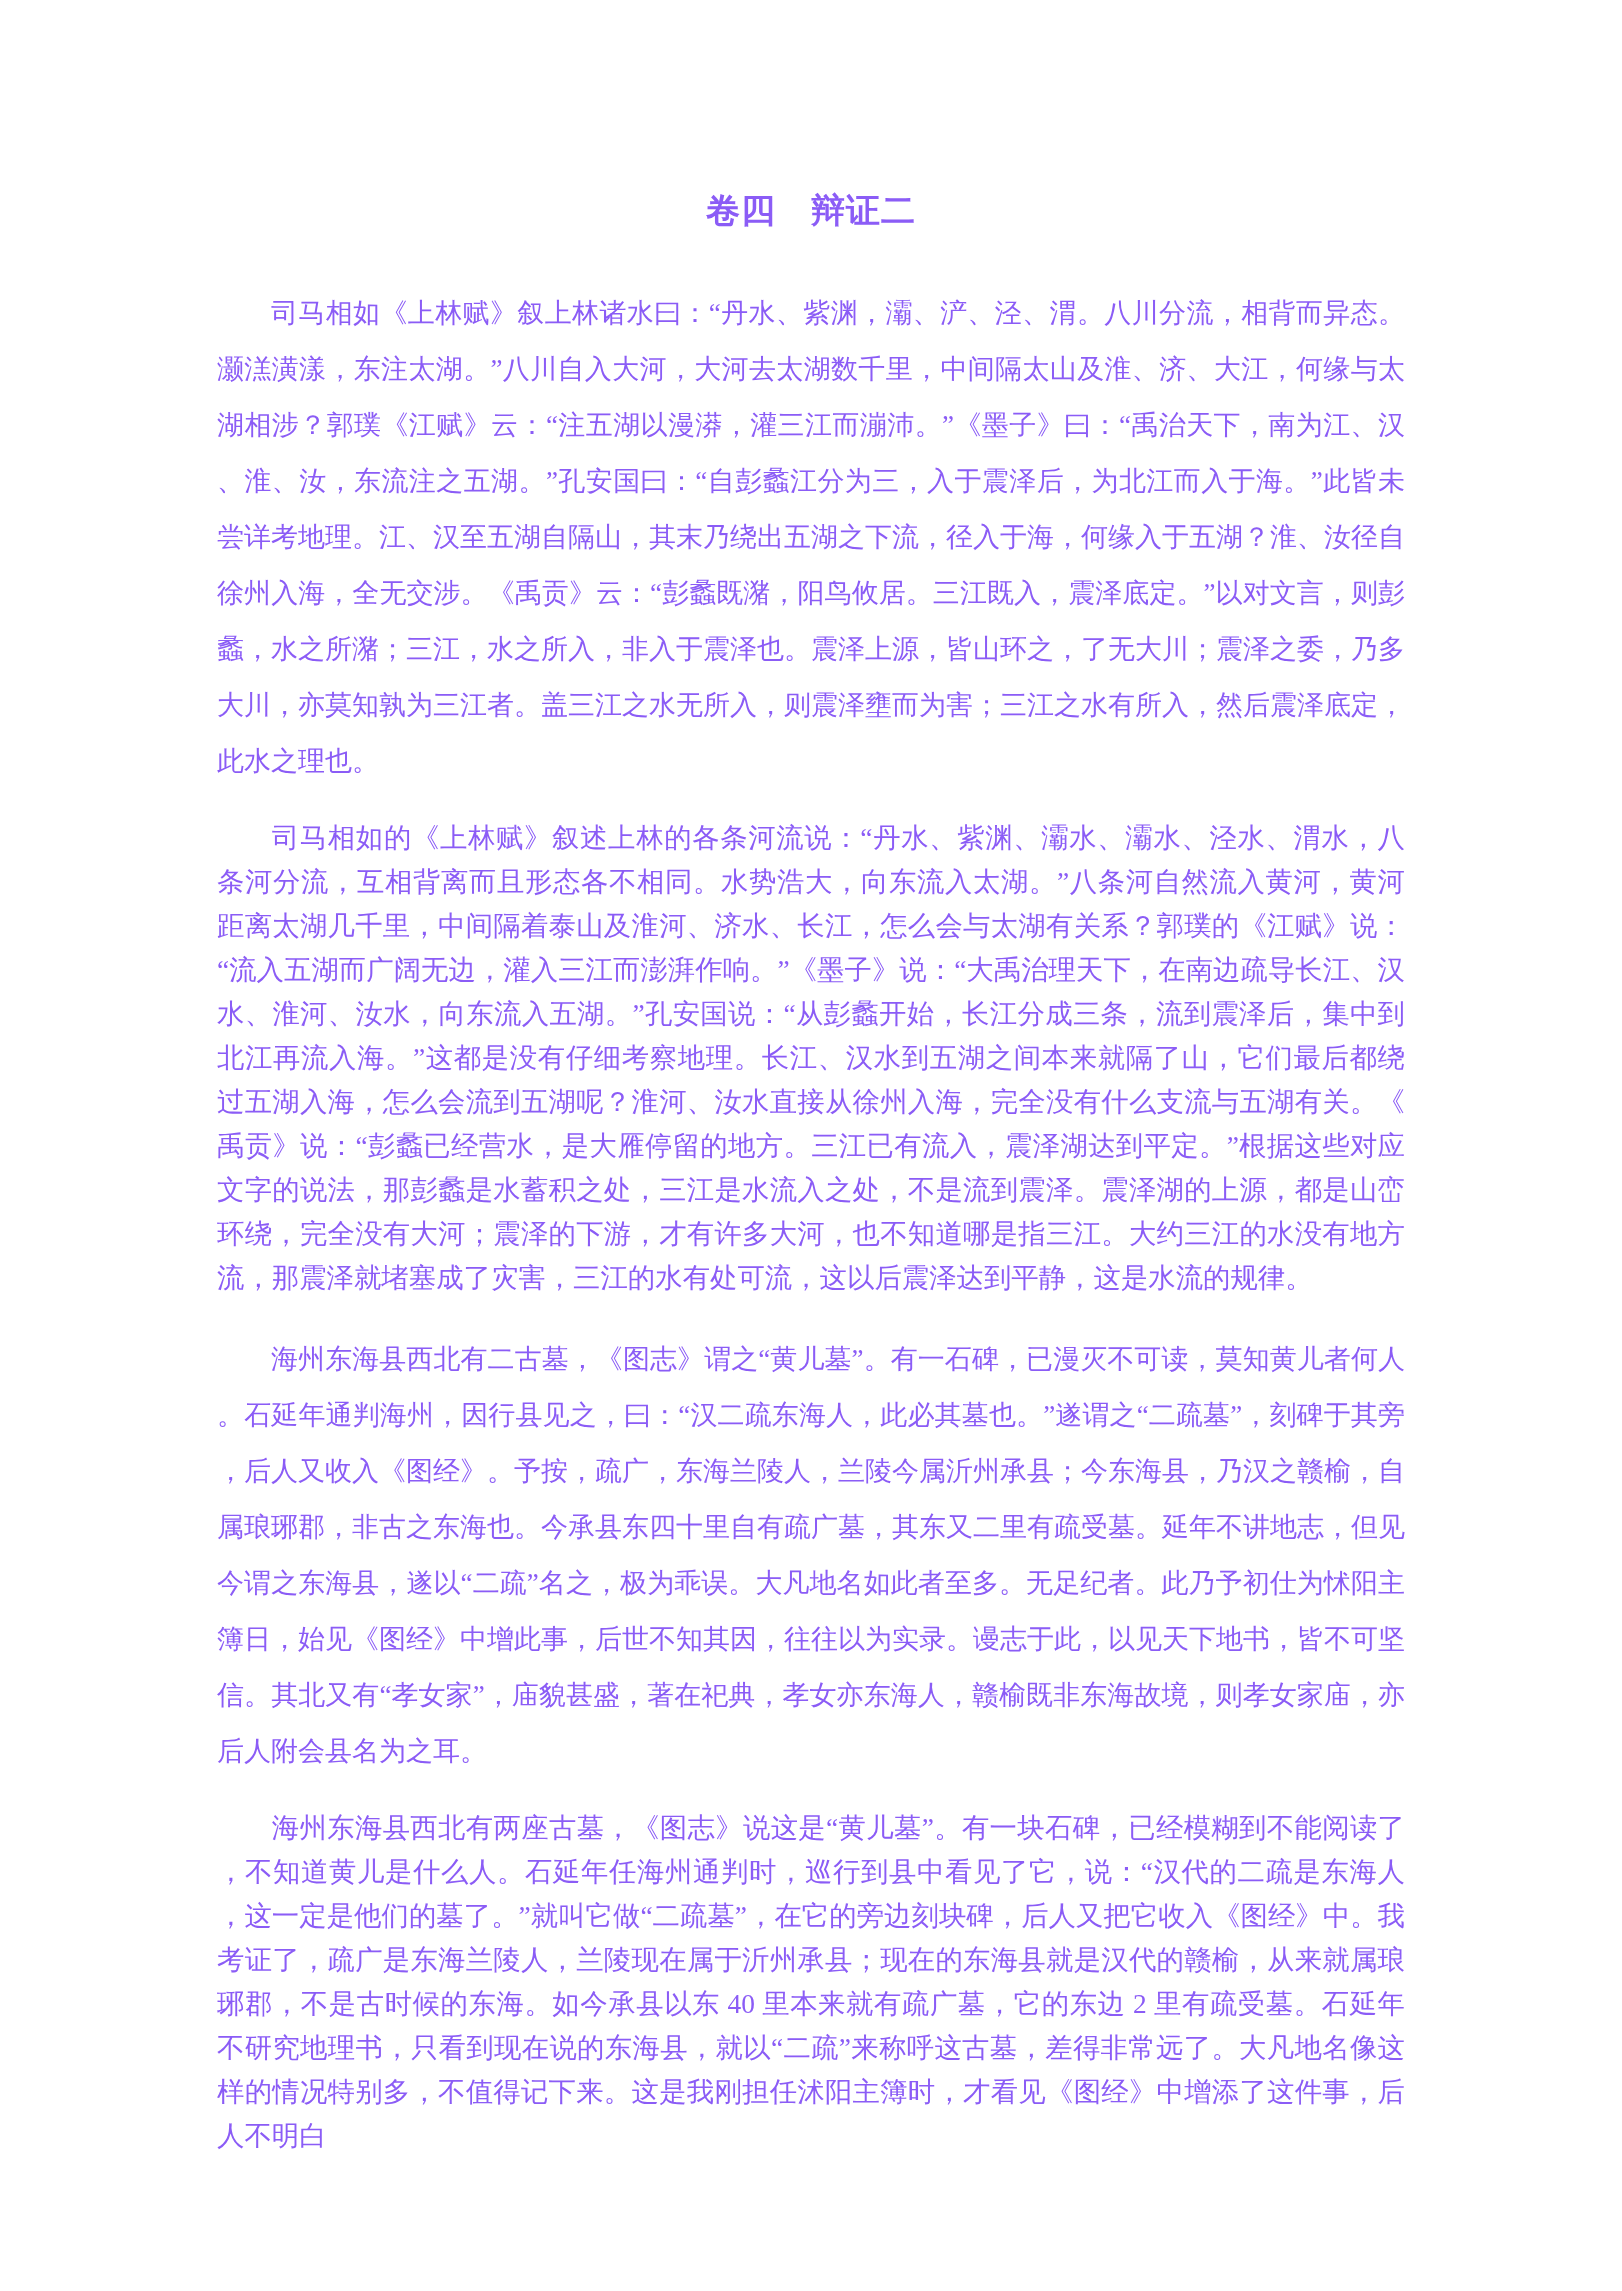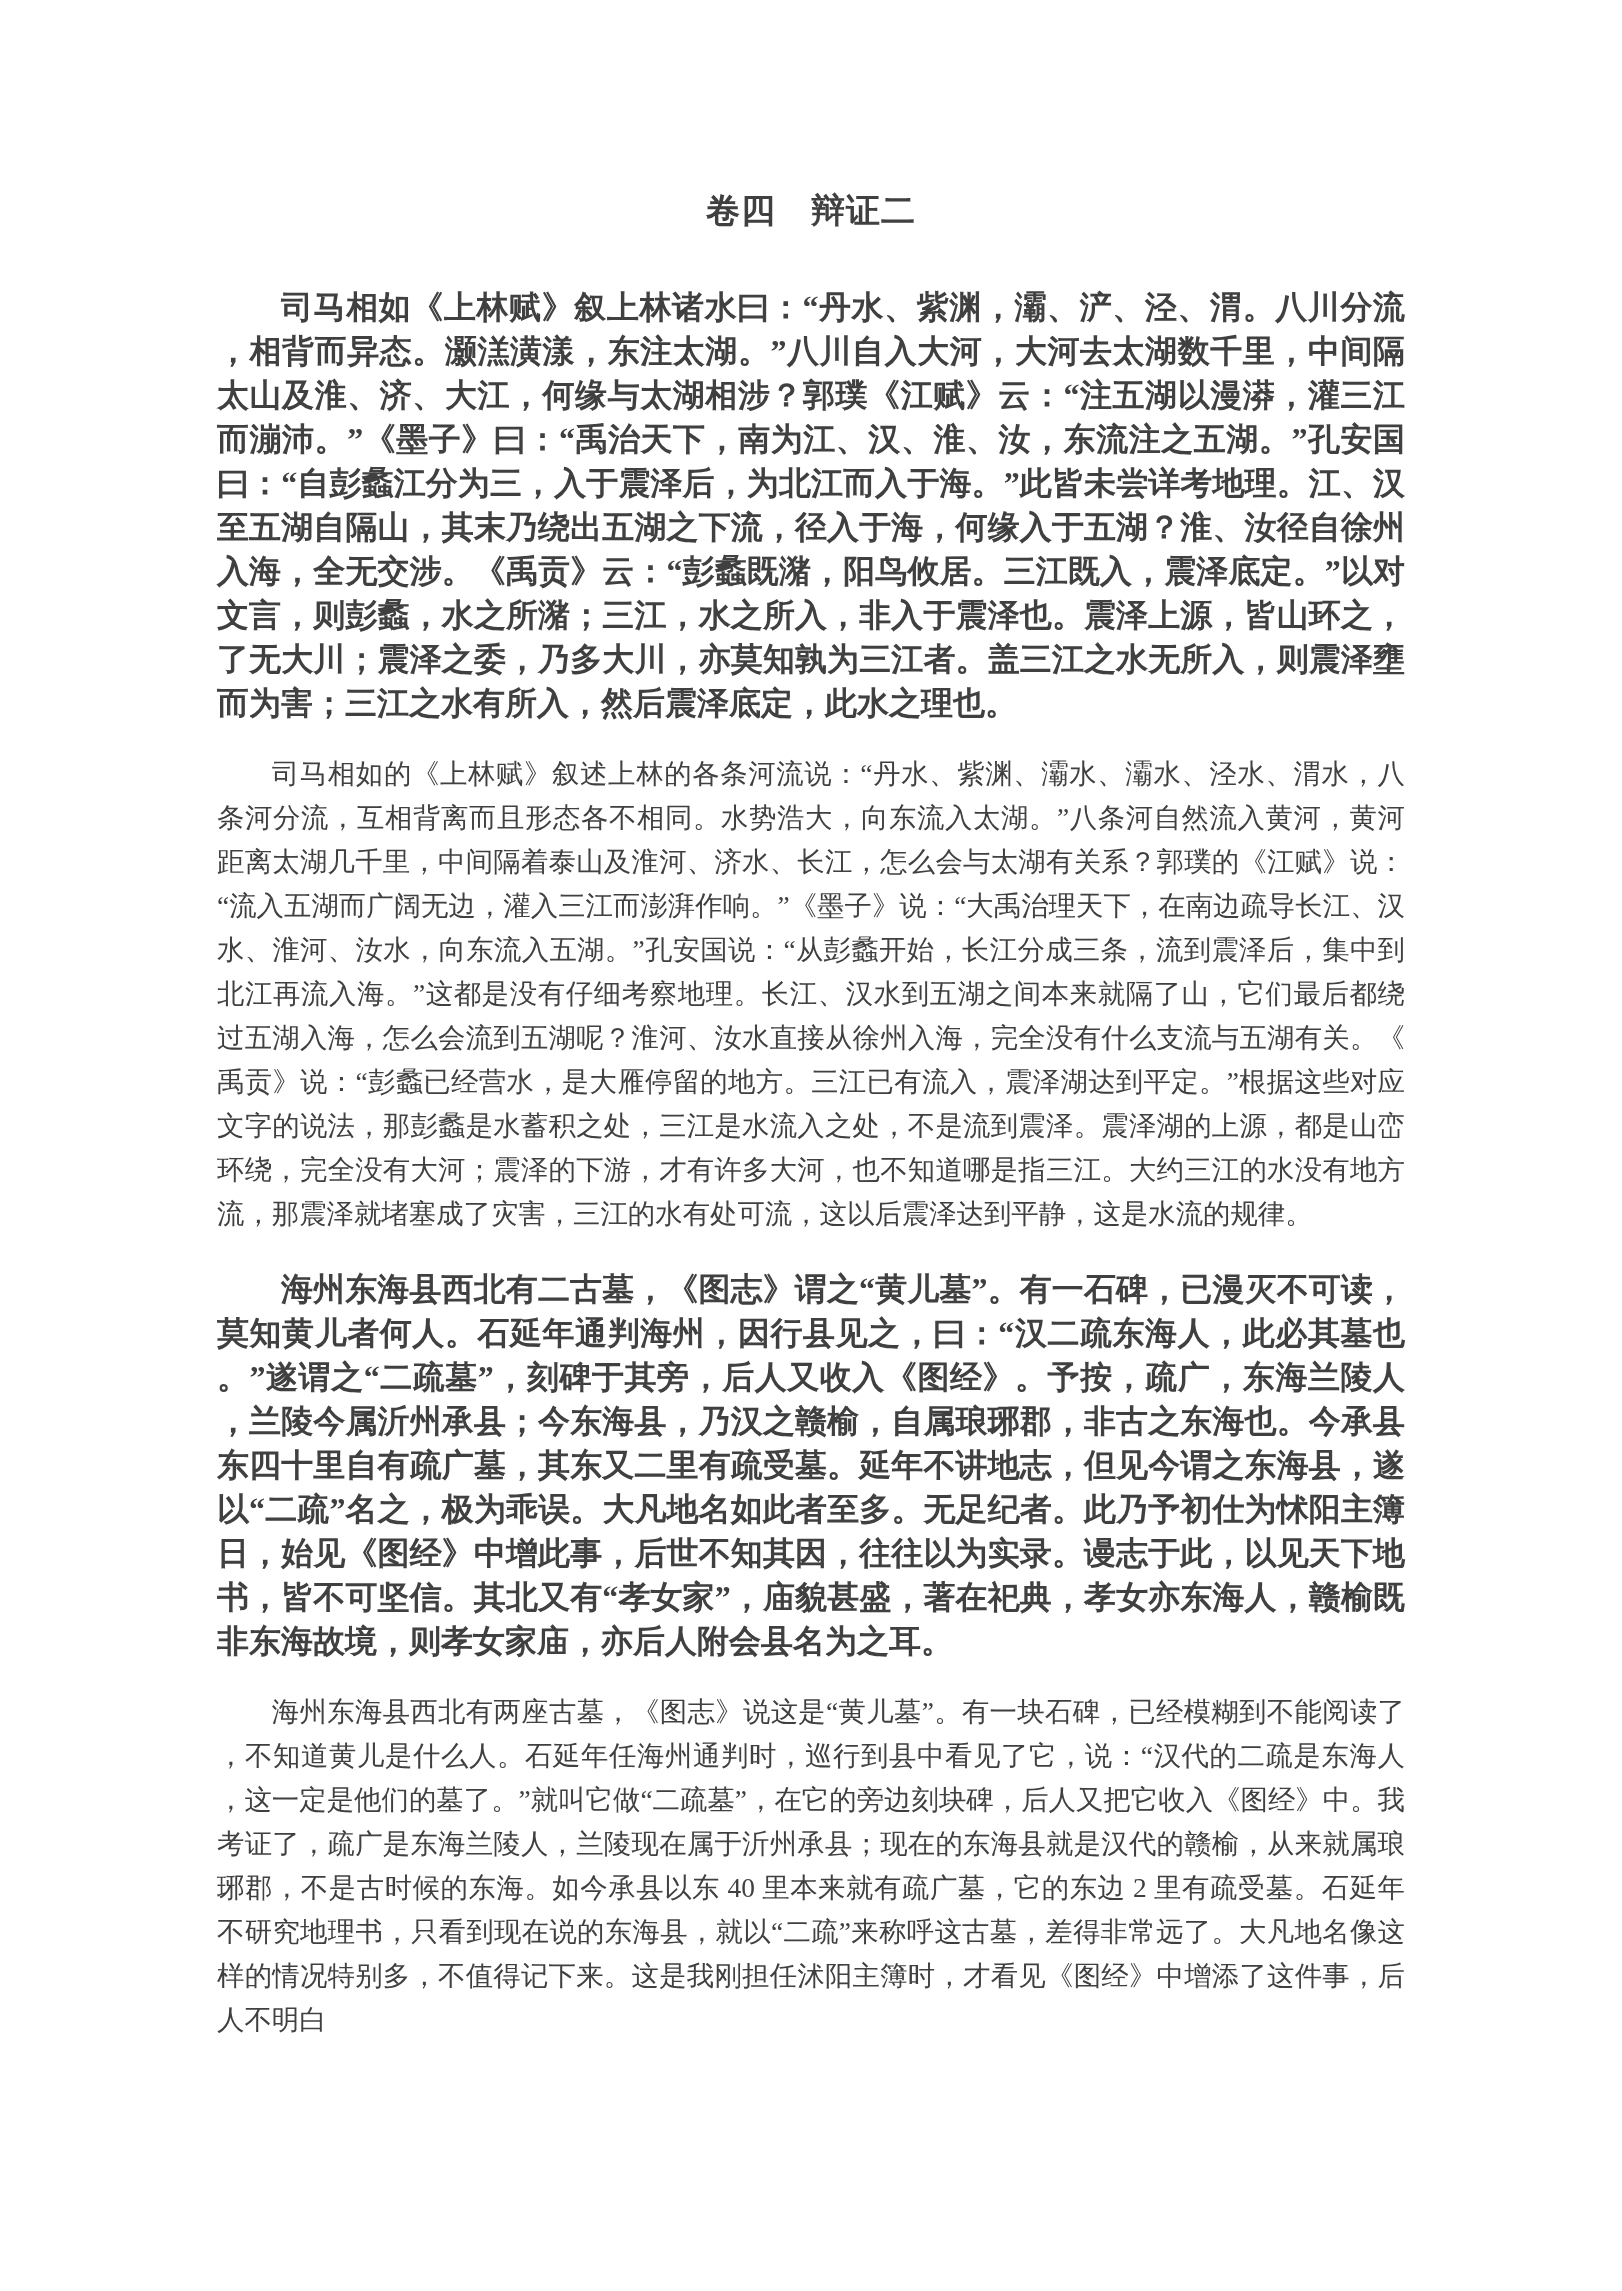--- a/index.html
+++ b/index.html
@@ -7,21 +7,21 @@
     padding: 0;
     background: #ffffff;
   }
   .page {
     position: relative;
     width: 1622px;
     height: 2292px;
     background: #ffffff;
     overflow: hidden;
     font-family: "Liberation Serif", "DejaVu Serif", serif;
-    color: #404040;
+    color: #8b5cf6;
   }
   .content {
     width: 1188px;
     margin: 0 auto;
     padding-top: 188px;
   }
   .doc-title {
     font-size: 34px;
     font-weight: bold;
     text-align: center;
@@ -30,23 +30,22 @@
     white-space: pre;
   }
   .para {
     text-align: justify;
     text-indent: 2em;
     margin: 0;
     word-break: break-all;
     line-break: anywhere;
   }
   .classical {
-    font-size: 32px;
-    line-height: 44px;
-    font-weight: bold;
+    font-size: 27px;
+    line-height: 56px;
   }
   .translation {
     font-size: 27.4px;
     line-height: 44px;
   }
   .para + .translation { margin-top: 27px; }
   .translation + .classical { }
   .classical-2 { margin-top: 31px; }
   .translation-2 { margin-top: 71px; }
 </style>

